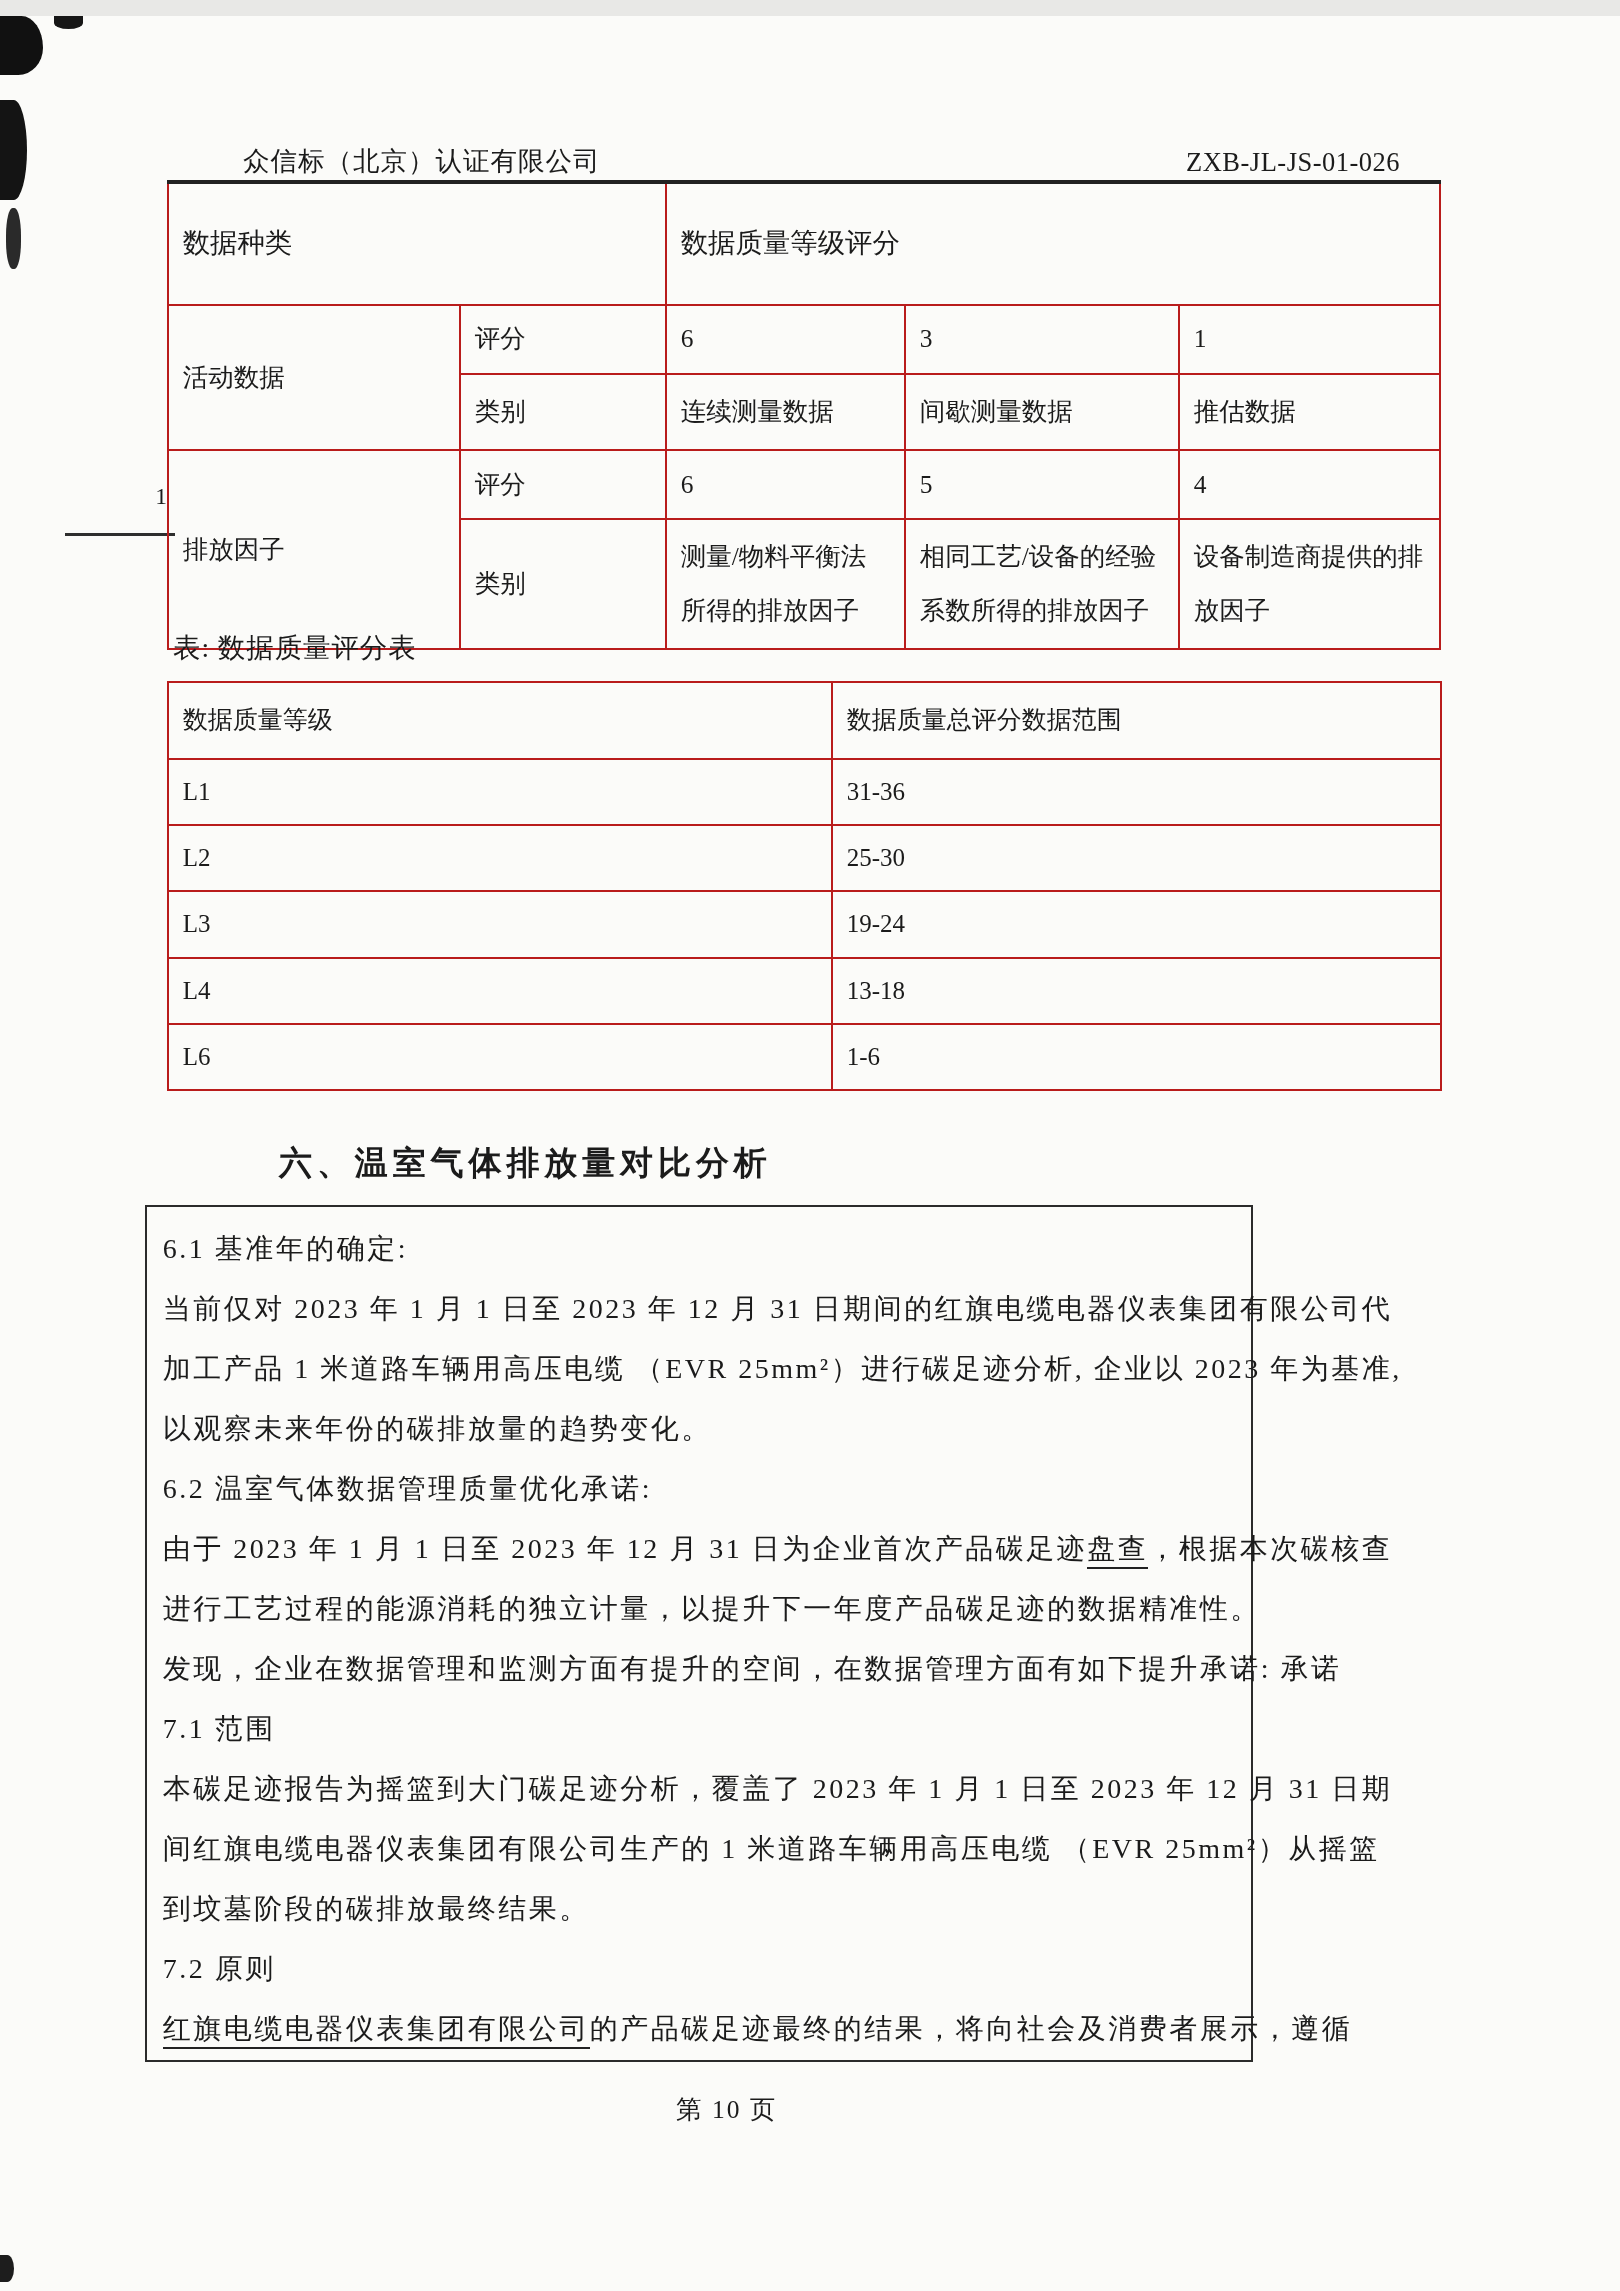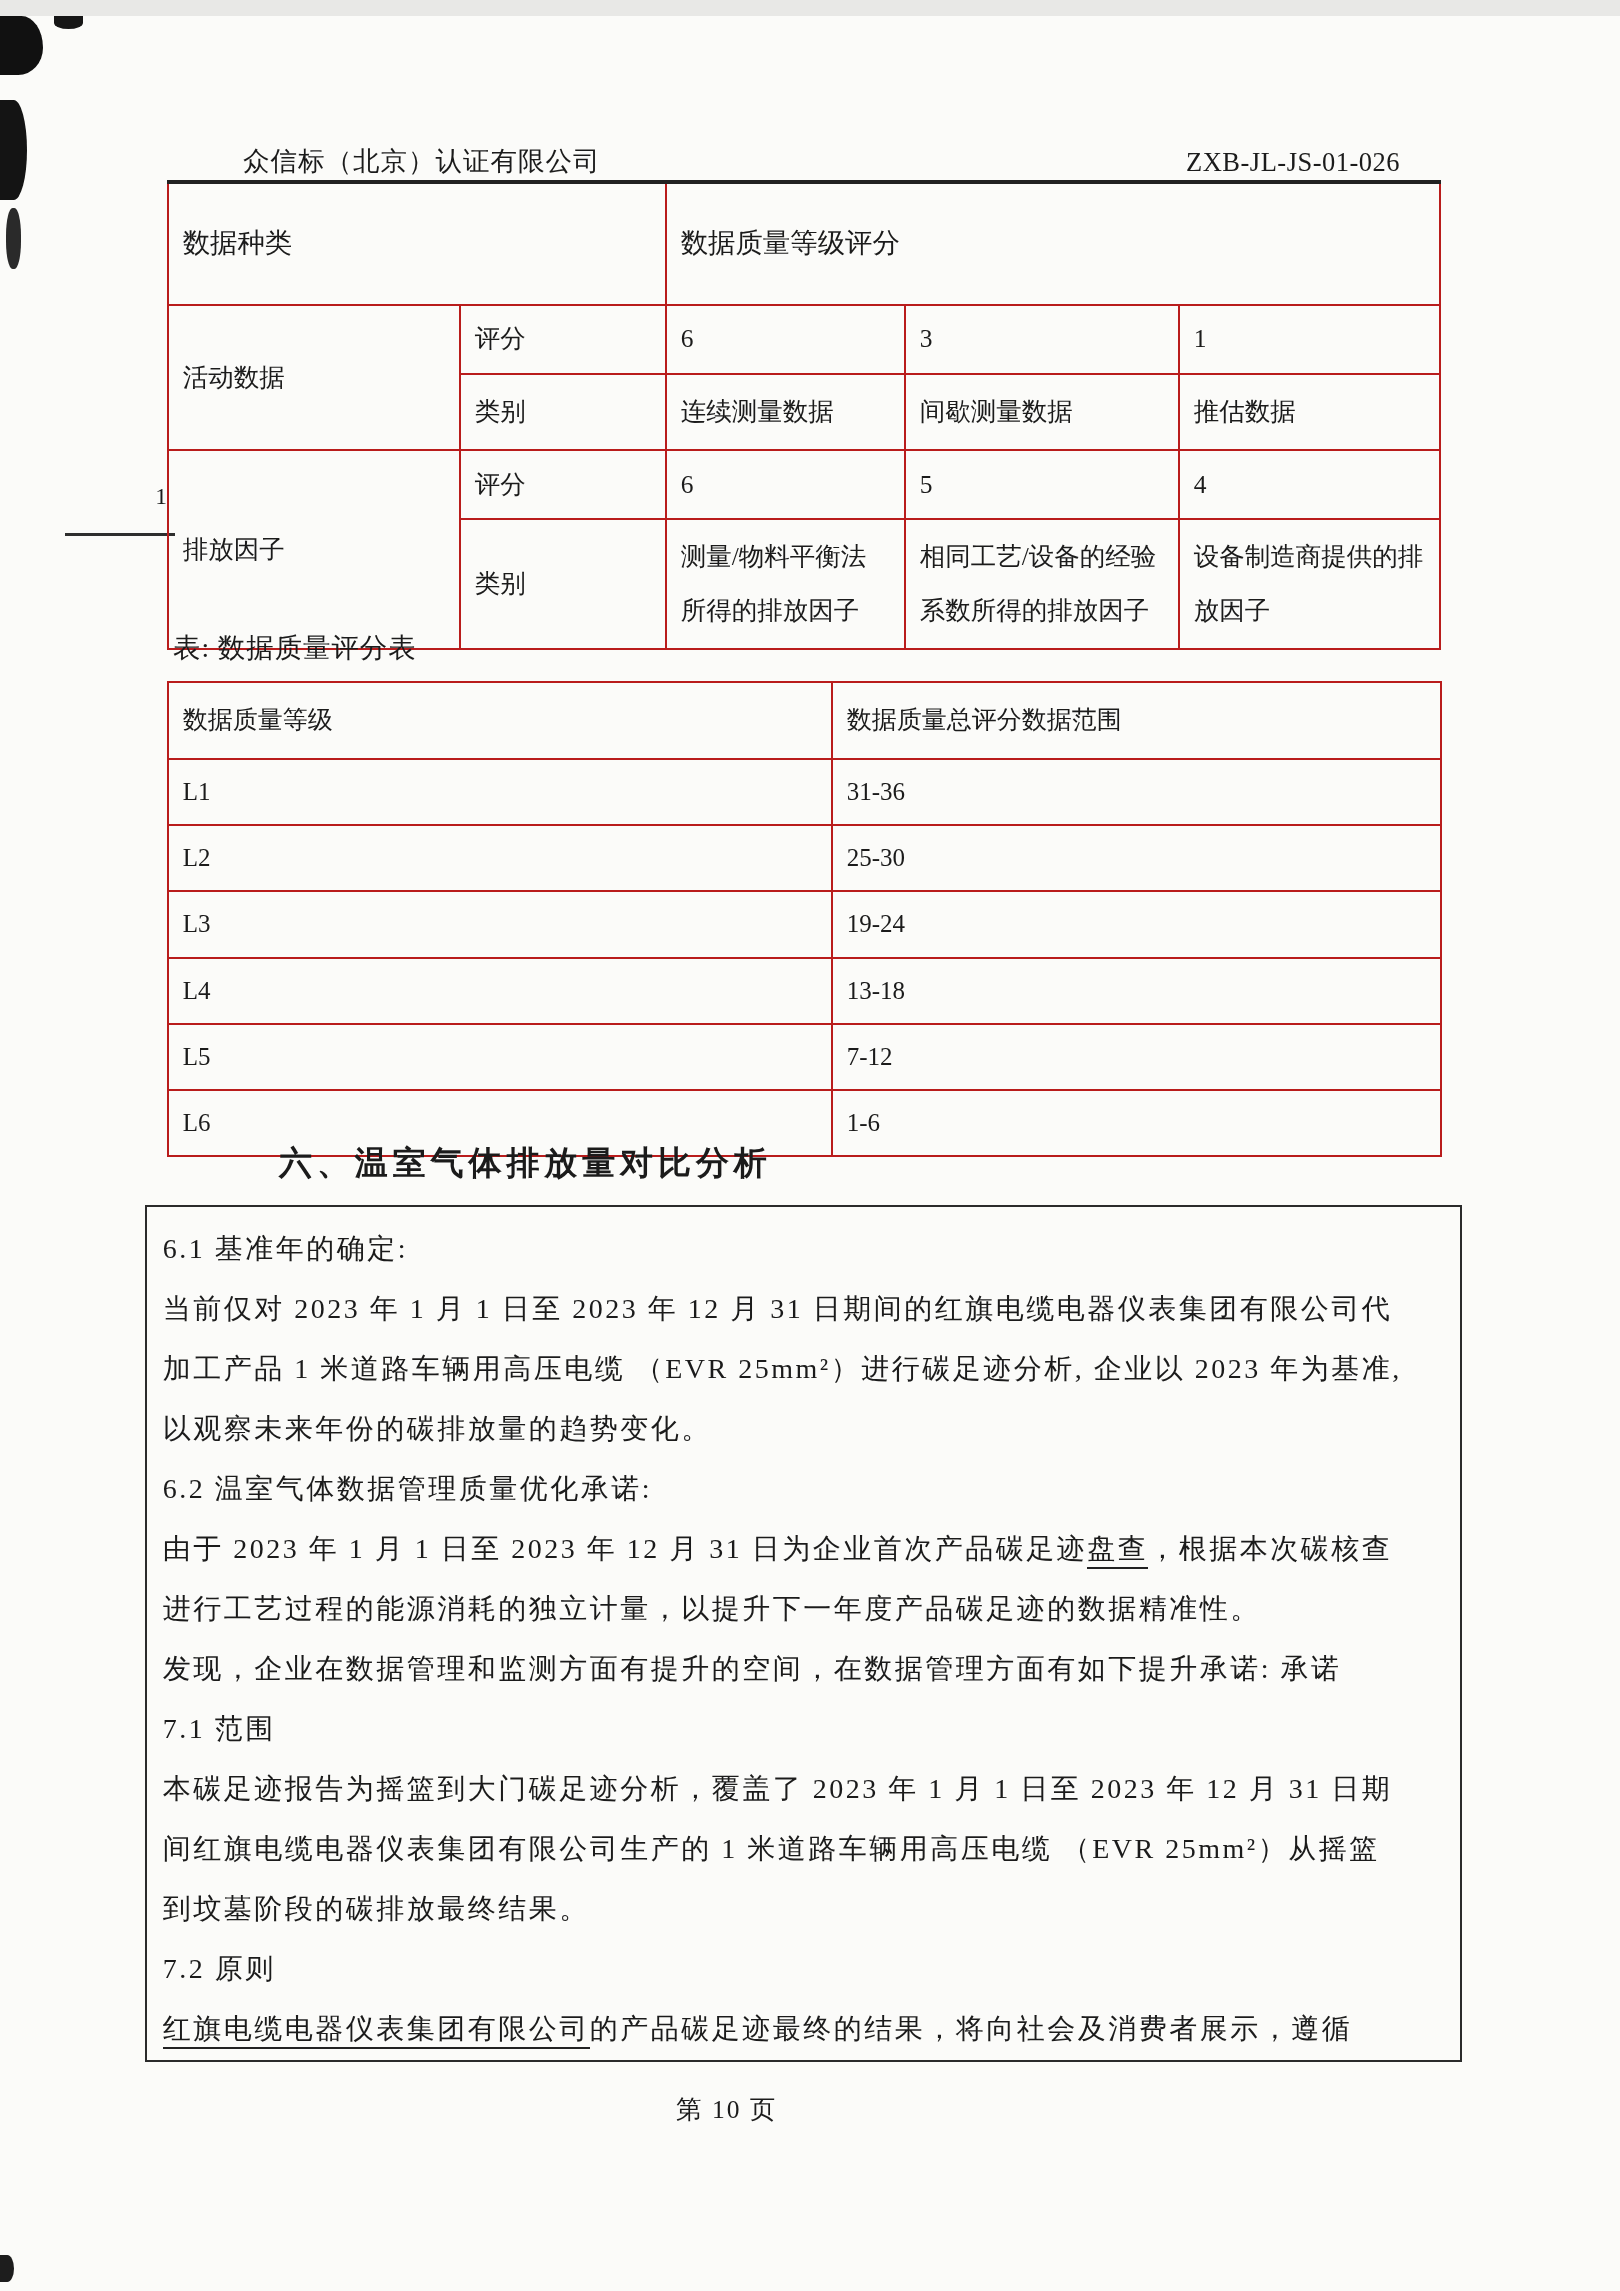--- a/index.html
+++ b/index.html
@@ -32,21 +32,21 @@
   .t1 .rt2 td{height:116px;}
   .t2{position:absolute;left:167px;top:665px;width:1272px;border:2.9px solid #222;}
   .t2 .rh td{height:63px;font-size:25px;}
   .t2 .rr td{height:49px;font-size:25px;}
 
   .caption{position:absolute;left:173px;top:614px;font-size:27.4px;letter-spacing:1px;}
 
   .sec-heading{position:absolute;left:279px;top:1125px;font-size:33px;font-weight:600;letter-spacing:4.9px;}
 
   .textbox{
-    position:absolute;left:145px;top:1189px;width:1317px;height:857px;
+    position:absolute;left:145px;top:1189px;width:1108px;height:857px;
     border:2.9px solid #2b2b2b;box-sizing:border-box;padding:11.8px 9.8px 0 15.7px;
   }
   .bl{height:60px;line-height:60px;font-size:28px;letter-spacing:2.5px;white-space:nowrap;}
   .u{border-bottom:2px solid #222;padding-bottom:2.9px;}
 
   .footer{position:absolute;left:676px;top:2076px;font-size:25.5px;letter-spacing:2px;}
 </style>
 </head>
 <body>
 
@@ -128,24 +128,20 @@
     </tr>
     <tr class="rr">
       <td>L3</td>
       <td>19-24</td>
     </tr>
     <tr class="rr">
       <td>L4</td>
       <td>13-18</td>
     </tr>
     <tr class="rr">
-      <td>L5</td>
-      <td>7-12</td>
-    </tr>
-    <tr class="rr">
       <td>L6</td>
       <td>1-6</td>
     </tr>
   </tbody>
     </table>
 
   <div class="sec-heading">六、温室气体排放量对比分析</div>
 
   <div class="textbox">
     <div class="bl">6.1 基准年的确定:</div>

